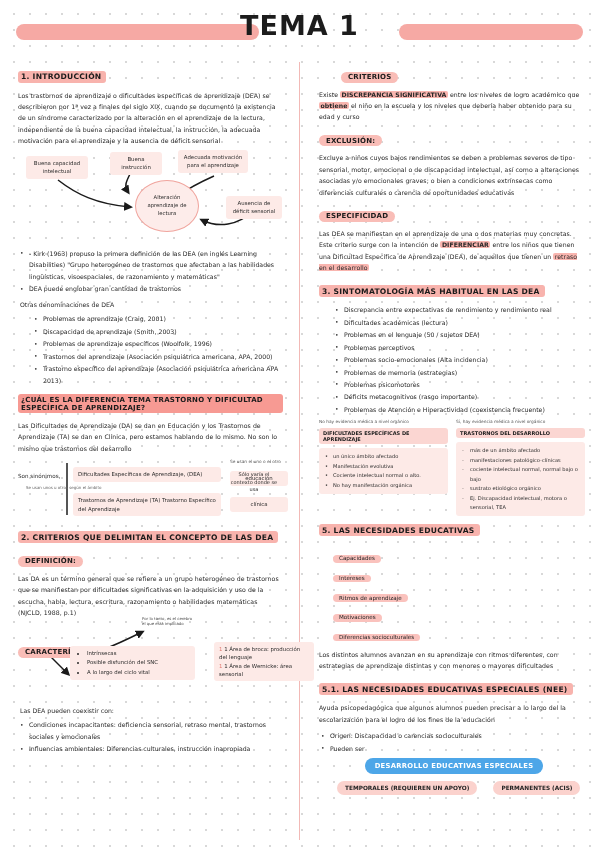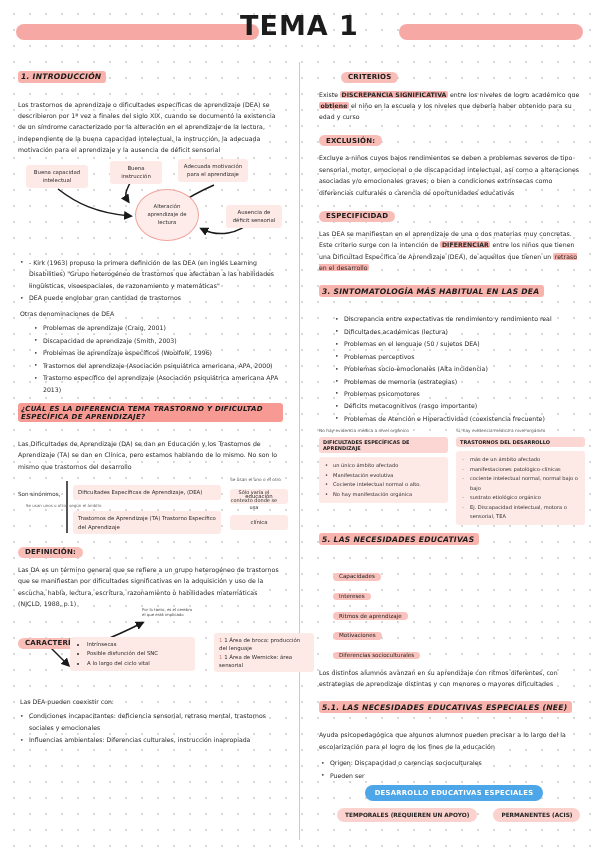--- a/index.html
+++ b/index.html
@@ -41,21 +41,21 @@
   .col.right { width: 300px; padding: 6px 14px 0 20px; }
   .divider {
     position: absolute; left: 299px; top: 62px; bottom: 8px;
     width: 1px; background: #f2b9b6;
   }
   
   .h1 {
     display: inline-block;
     font-size: 7.6px; font-weight: bold; color: #1b1b1b;
     background: #f8b3ad; padding: 1.5px 5px 1.5px 3px; border-radius: 3px;
-    letter-spacing: .25px; margin: 4px 0 14px 0; font-style: italic;
+    letter-spacing: .25px; margin: 4px 0 5px 0;
   }
   .h2 {
     display: inline-block;
     font-size: 7px; font-weight: bold; color: #1b1b1b;
     background: #f9bdb7; padding: 1.5px 7px; border-radius: 7px;
     margin: 3px 0 4px 0; letter-spacing: .2px;
   }
   p.body {
     font-size: 6.2px; line-height: 1.85; margin: 2px 0 5px 0; color: #272727;
     letter-spacing: .05px;
@@ -207,20 +207,21 @@
       <div class="lbl">Son sinónimos,</div>
       <div class="scribble">Se usan unos u otros según el ámbito</div>
       <div class="pbox l b1">Dificultades Específicas de Aprendizaje, (DEA)</div>
       <div class="pbox l b2">Trastornos de Aprendizaje (TA) Trastorno Específico del Aprendizaje</div>
       <div class="top-note">Se usan el uno o el otro</div>
       <div class="pbox c1">educación</div>
       <div class="pbox c2">clínica</div>
       <div class="note">Sólo varía el contexto donde se usa</div>
     </div>
 
+    <div class="h1" style="margin-top:10px;">2. CRITERIOS QUE DELIMITAN EL CONCEPTO DE LAS DEA</div>
     <div><span class="h2">DEFINICIÓN:</span></div>
     <p class="body">Las DA es un término general que se refiere a un grupo heterogéneo de trastornos que se manifiestan por dificultades significativas en la adquisición y uso de la escucha, habla, lectura, escritura, razonamiento o habilidades matemáticas (NJCLD, 1988, p.1)</p>
 
     
     <div class="chars">
       <svg width="270" height="78">
         <defs>
           <marker id="ah2" markerWidth="6" markerHeight="6" refX="4" refY="3" orient="auto">
             <path d="M0,0 L6,3 L0,6 z" fill="#1a1a1a"></path>
           </marker>

